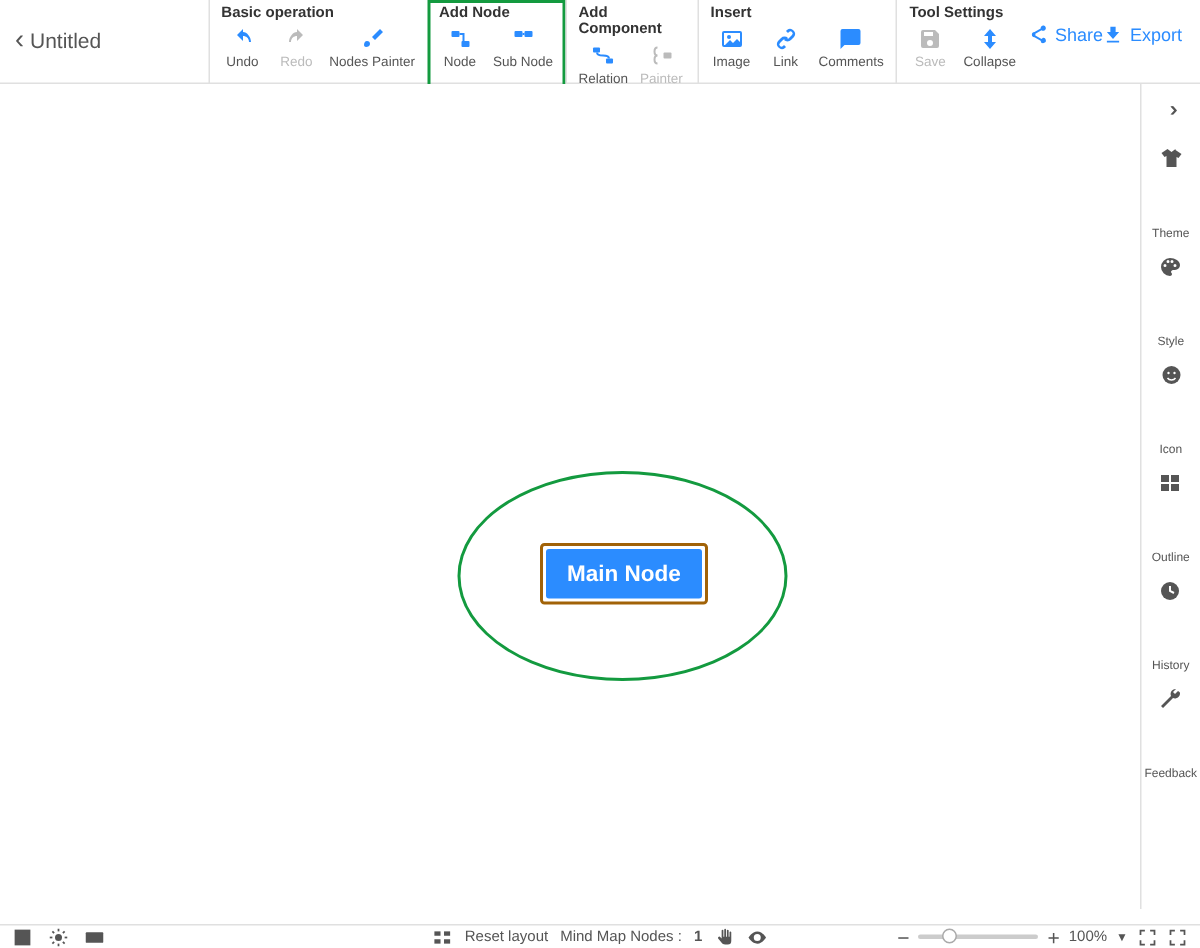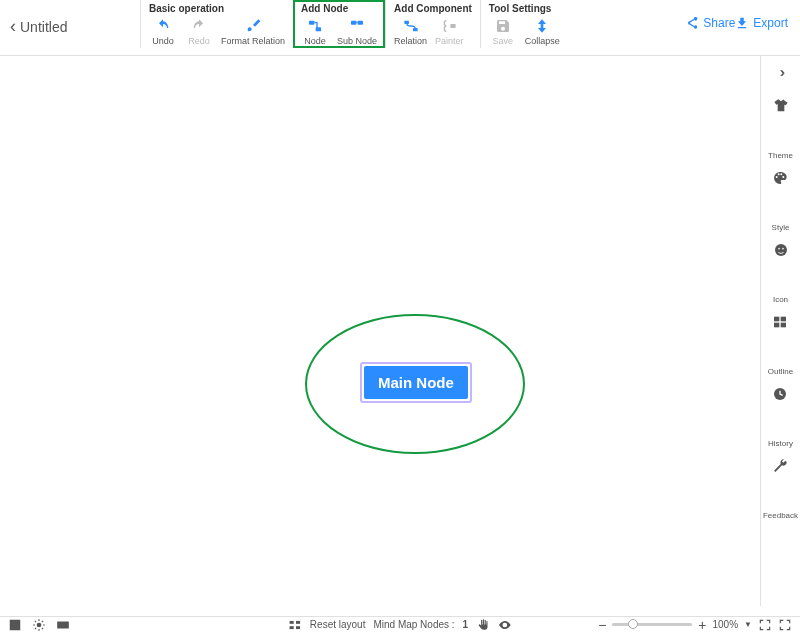--- a/index.html
+++ b/index.html
@@ -21,21 +21,21 @@
 .right-actions { margin-left: auto; display: flex; align-items: center; padding: 16px 12px 0 0; }
 .action { display: flex; align-items: center; gap: 4px; cursor: pointer; color: #2b8cff; font-size: 12px; }
 .action .ico { width: 14px; height: 14px; }
 .sidebar { position: absolute; right: 0; top: 56px; bottom: 26px; width: 40px; border-left: 1px solid #e0e0e0; display: flex; flex-direction: column; align-items: center; padding-top: 8px; gap: 10px; background:#fff; }
 .collapse-arrows { font-size: 14px; color: #555; cursor: pointer; letter-spacing:-4px; margin-bottom:8px; }
 .sb-item { display: flex; flex-direction: column; align-items: center; cursor: pointer; gap: 35px; }
 .sb-ico { width: 16px; height: 16px; color: #555; margin-bottom: 2px; }
 .sb-label { font-size: 8px; color: #555; }
 .canvas { position: absolute; left: 0; right: 40px; top: 56px; bottom: 26px; background: #fff; }
 .ellipse { position: absolute; left: 305px; top: 258px; width: 220px; height: 140px; border: 2px solid #139a3f; border-radius: 50%; }
-.main-node { position: absolute; left: 360px; top: 306px; padding: 2px; border: 2px solid #c4b5fd; border-radius: 3px; }
+.main-node { position: absolute; left: 360px; top: 306px; padding: 2px; border: 2px solid #a16207; border-radius: 3px; }
 .main-node-inner { background: #2b8cff; color: #fff; font-weight: bold; font-size: 15px; padding: 8px 14px; border-radius: 2px; }
 .bottombar { position: absolute; left: 0; right: 0; bottom: 0; height: 16px; border-top: 1px solid #e0e0e0; display: flex; align-items: center; padding: 0 8px; font-size: 10px; color: #555; background:#fff; }
 .bb-left { display: flex; gap: 10px; }
 .bb-center { position: absolute; left: 50%; transform: translateX(-50%); display: flex; align-items: center; gap: 8px; }
 .bb-right { margin-left: auto; display: flex; align-items: center; gap: 6px; }
 .bicon { width: 14px; height: 14px; color: #555; cursor: pointer; }
 .slider { width: 80px; height: 3px; background: #ccc; position: relative; border-radius: 2px; }
 .slider-thumb { width: 10px; height: 10px; background: #fff; border: 1px solid #aaa; border-radius: 50%; position: absolute; left: 16px; top: -4px; }
 svg { display: block; }
 </style>
@@ -61,21 +61,21 @@
         <div class="tool">
           <svg class="tool-icon disabled" viewBox="0 0 24 24">
               <path fill="currentColor" d="M12 5V2l6 6-6 6V9c-3 0-6 2-6 6H4c0-5 4-10 8-10z"></path>
             </svg>
           <span class="tool-label disabled">Redo</span>
         </div>
         <div class="tool">
           <svg class="tool-icon" viewBox="0 0 24 24">
               <path fill="currentColor" d="M7 14c-2 0-3 2-3 4 0 1 1 2 2 2 2 0 4-1 4-3 0-2-1-3-3-3zm13-12l-8 8 3 3 8-8-3-3z"></path>
             </svg>
-          <span class="tool-label">Format Relation</span>
+          <span class="tool-label">Nodes Painter</span>
         </div>
       </div>
     </div>
 
     <div class="group highlight">
       <div class="group-title">Add Node</div>
       <div class="group-items">
         <div class="tool">
           <svg class="tool-icon" viewBox="0 0 24 24">
               <rect x="3" y="4" width="8" height="6" rx="1" fill="currentColor"></rect>
@@ -109,20 +109,45 @@
         <div class="tool">
           <svg class="tool-icon disabled" viewBox="0 0 24 24">
               <path stroke="currentColor" stroke-width="2" fill="none" d="M8 4c-4 0-4 8 0 8-4 0-4 8 0 8"></path>
               <rect x="14" y="9" width="8" height="6" rx="1" fill="currentColor"></rect>
             </svg>
           <span class="tool-label disabled">Painter</span>
         </div>
       </div>
     </div>
 
+    <div class="group">
+      <div class="group-title">Insert</div>
+      <div class="group-items">
+        <div class="tool">
+          <svg class="tool-icon" viewBox="0 0 24 24">
+              <rect x="3" y="5" width="18" height="14" rx="1" fill="none" stroke="currentColor" stroke-width="2"></rect>
+              <circle cx="9" cy="10" r="2" fill="currentColor"></circle>
+              <path fill="currentColor" d="M5 18l5-5 3 3 4-4 3 3v3H5z"></path>
+            </svg>
+          <span class="tool-label">Image</span>
+        </div>
+        <div class="tool">
+          <svg class="tool-icon" viewBox="0 0 24 24">
+              <path fill="currentColor" d="M10 13a5 5 0 007 0l3-3a5 5 0 00-7-7l-1 1 2 2 1-1a2 2 0 113 3l-3 3a2 2 0 01-3 0l-2 2zm4-2a5 5 0 00-7 0l-3 3a5 5 0 007 7l1-1-2-2-1 1a2 2 0 11-3-3l3-3a2 2 0 013 0l2-2z"></path>
+            </svg>
+          <span class="tool-label">Link</span>
+        </div>
+        <div class="tool">
+          <svg class="tool-icon" viewBox="0 0 24 24">
+              <path fill="currentColor" d="M20 2H4a2 2 0 00-2 2v18l4-4h14a2 2 0 002-2V4a2 2 0 00-2-2z"></path>
+            </svg>
+          <span class="tool-label">Comments</span>
+        </div>
+      </div>
+    </div>
 
     <div class="group">
       <div class="group-title">Tool Settings</div>
       <div class="group-items">
         <div class="tool">
           <svg class="tool-icon disabled" viewBox="0 0 24 24">
               <path fill="currentColor" d="M17 3H5a2 2 0 00-2 2v14a2 2 0 002 2h14a2 2 0 002-2V7l-4-4zM12 19a3 3 0 110-6 3 3 0 010 6zm3-10H6V5h9v4z"></path>
             </svg>
           <span class="tool-label disabled">Save</span>
         </div>

